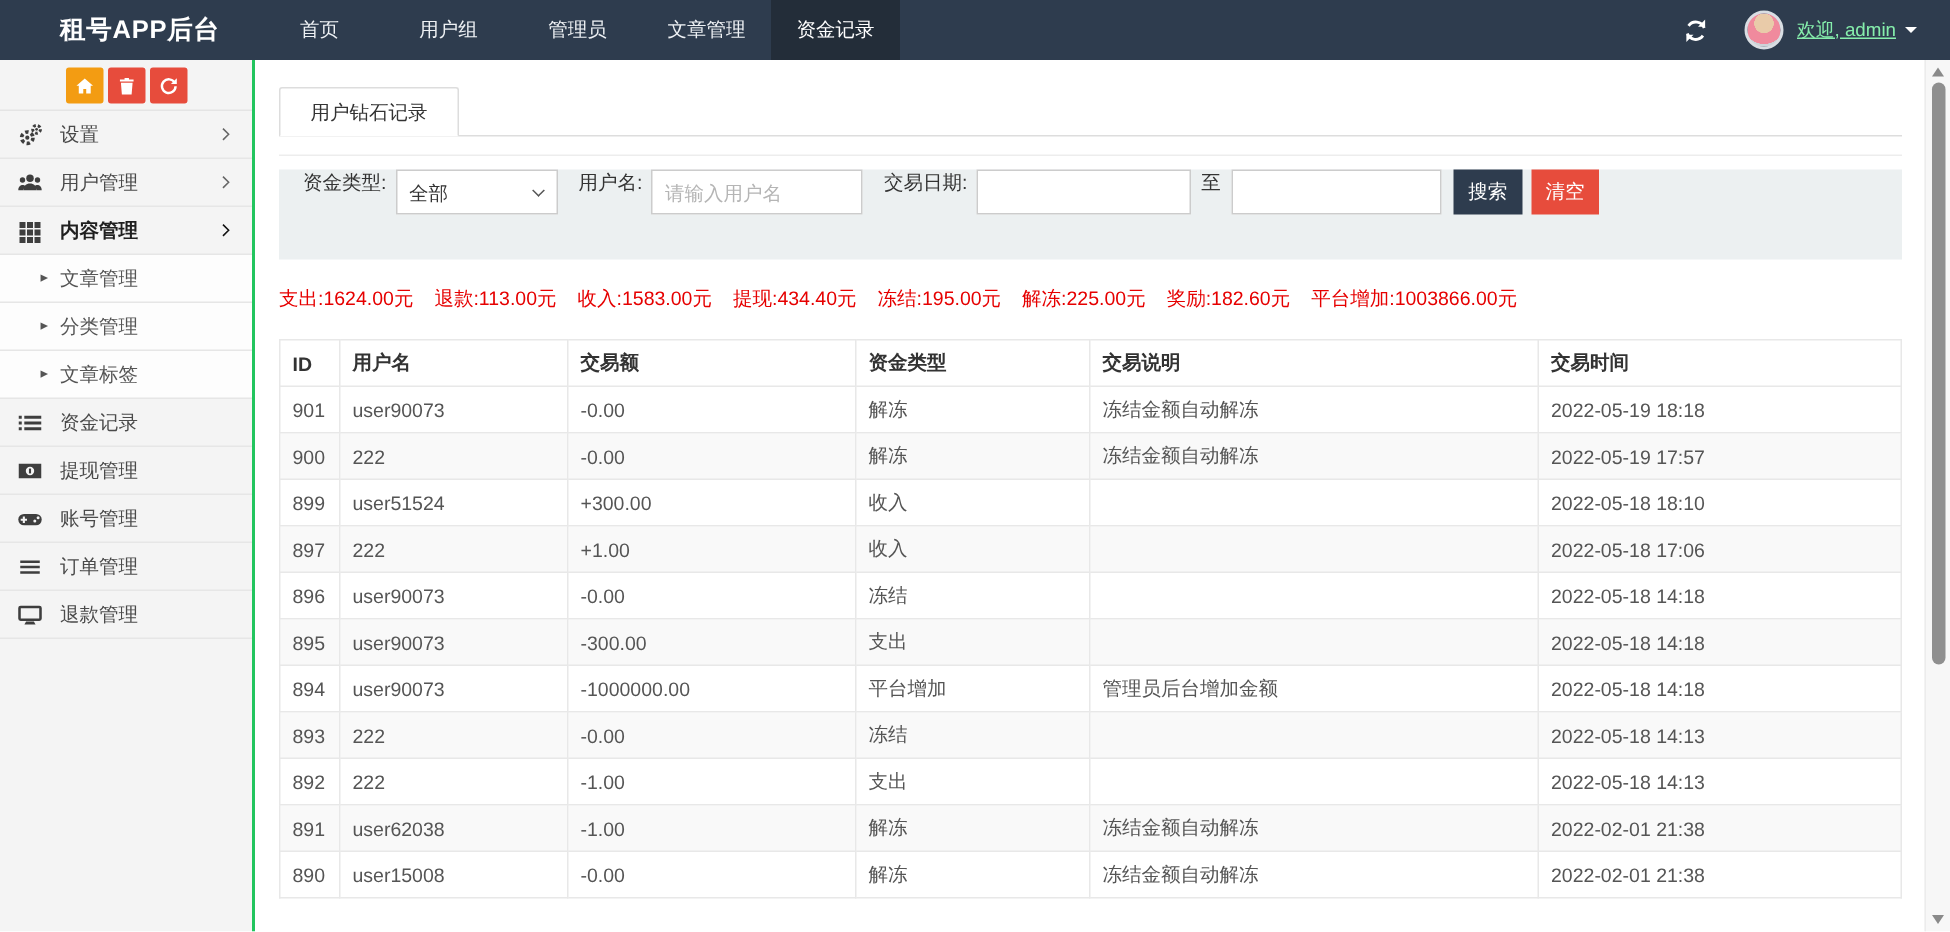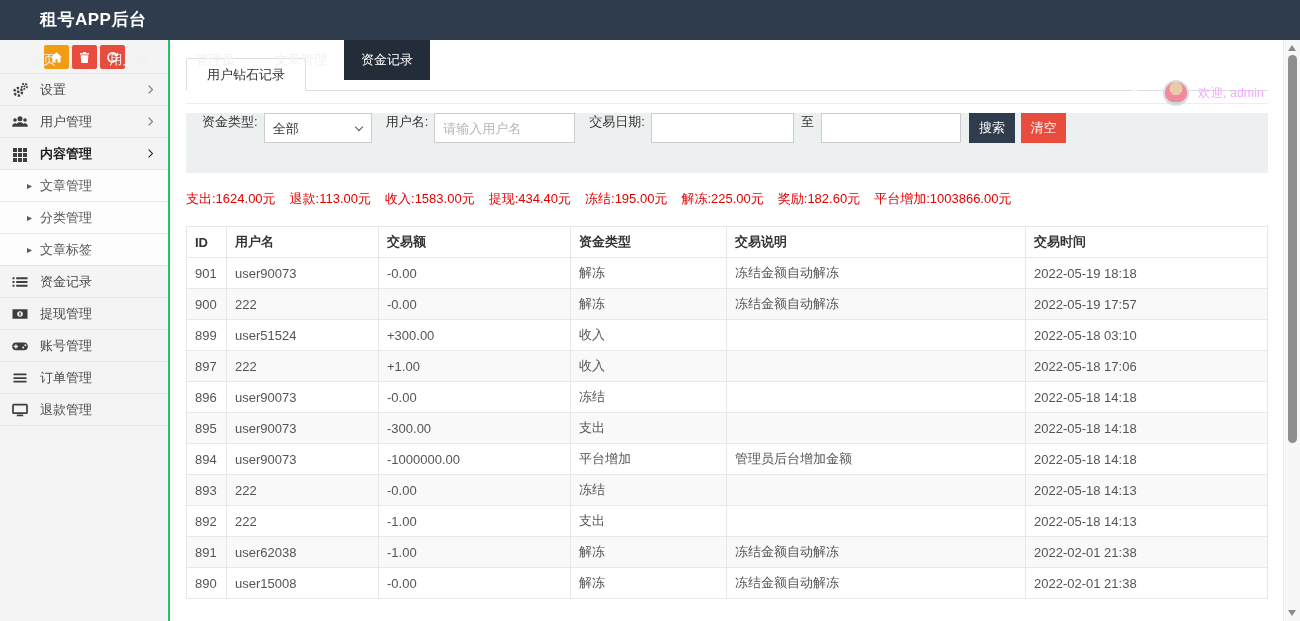--- a/index.html
+++ b/index.html
@@ -6,33 +6,33 @@
   html,body { width:1300px; height:621px; overflow:hidden; }
   body {
     font-family:"Liberation Sans","DejaVu Sans",sans-serif;
     font-size:13px; color:#333; background:#fff; position:relative;
   }
   .icon { display:inline-block; line-height:0; }
   .icon svg { width:100%; height:100%; fill:currentColor; display:block; }
 
   
   .navbar { position:absolute; top:0; left:0; width:1300px; height:40px;
-    background:var(--navbar-bg,#2e3c4e); display:flex; align-items:stretch; z-index:20;flex-direction:column; }
+    background:var(--navbar-bg,#2e3c4e); display:flex; align-items:stretch; z-index:20; }
   .brand { color:#fff; font-weight:bold; font-size:17px; line-height:40px;
     padding-left:40px; width:170px; letter-spacing:.5px; }
   .nav-menu { display:flex; }
   .nav-item { width:86px; text-align:center; line-height:40px; color:#eef1f4;
     font-size:13px; cursor:pointer; }
   .nav-item.active { background:var(--navbar-active-bg,#232d39); color:#fff; }
   .nav-right { margin-left:auto; display:flex; align-items:center; padding-right:22px; }
   .refresh-btn { width:17px; height:17px; color:#fff; cursor:pointer; margin-right:24px; }
   .avatar { width:26px; height:26px; border-radius:50%;
     background:radial-gradient(circle at 50% 30%, #e9cba9 0 34%, #f08a9d 35% 72%, #cdd3d8 73%);
     border:2px solid #d9dee3; margin-right:9px; cursor:pointer; }
-  .welcome { color:#f0abfc; font-size:12.5px; display:flex; align-items:center; gap:6px; cursor:pointer; }
+  .welcome { color:#86efac; font-size:12.5px; display:flex; align-items:center; gap:6px; cursor:pointer;text-decoration:underline; }
   .caret-down { width:0; height:0; border-left:4px solid transparent;
     border-right:4px solid transparent; border-top:4px solid #fff; }
 
   
   .sidebar { position:absolute; top:40px; left:0; width:170px; height:581px;
     background:#f4f4f4; border-right:2px solid #22c55e; }
   .quick-buttons { display:flex; justify-content:center; gap:3px; padding:5px 0 4px;
     border-bottom:1px solid #e4e4e4; }
   .qbtn { width:25px; height:24px; border:none; border-radius:2px; cursor:pointer;
     display:flex; align-items:center; justify-content:center; }
@@ -330,21 +330,21 @@
           <td>解冻</td>
           <td>冻结金额自动解冻</td>
           <td>2022-05-19 17:57</td>
         </tr>
         <tr>
           <td>899</td>
           <td>user51524</td>
           <td>+300.00</td>
           <td>收入</td>
           <td></td>
-          <td>2022-05-18 03:10</td>
+          <td>2022-05-18 18:10</td>
         </tr>
         <tr>
           <td>897</td>
           <td>222</td>
           <td>+1.00</td>
           <td>收入</td>
           <td></td>
           <td>2022-05-18 17:06</td>
         </tr>
         <tr>

